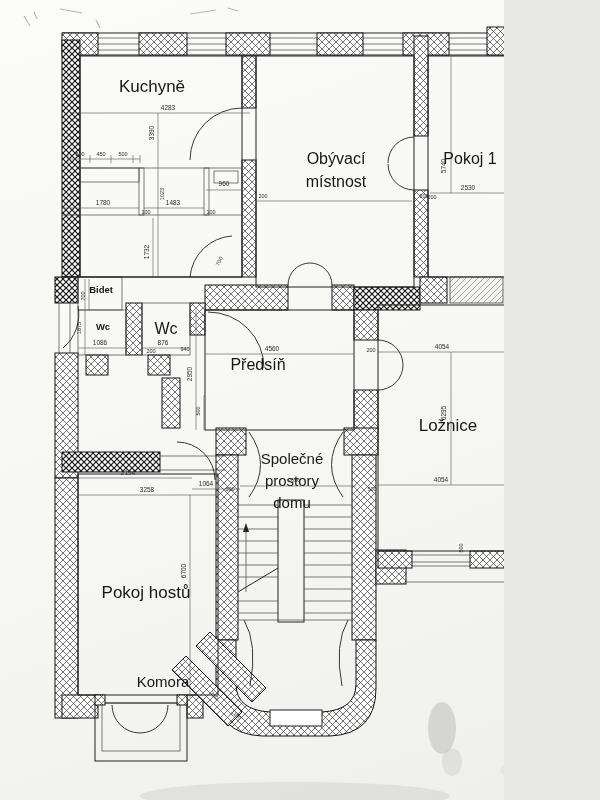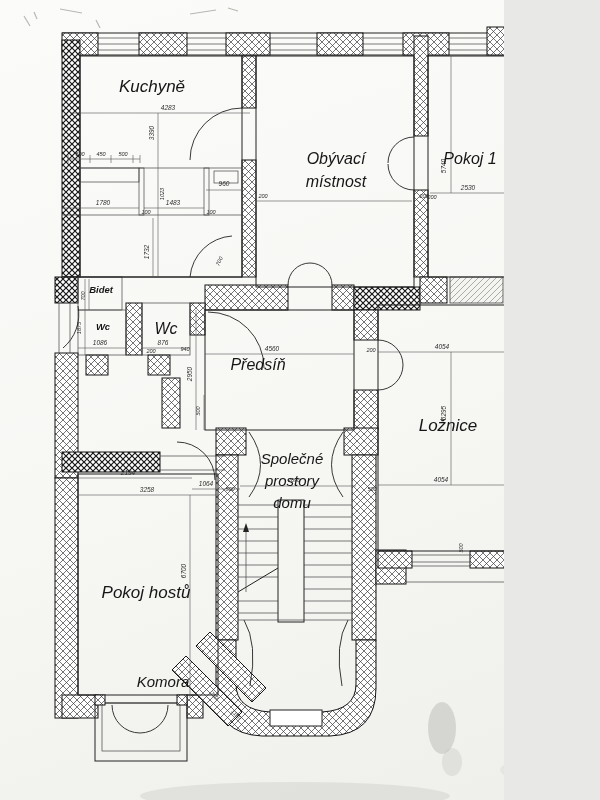--- a/index.html
+++ b/index.html
@@ -1,20 +1,19 @@
 <!DOCTYPE html>
 <html><head>
 <meta charset="utf-8">
 <style>
   html,body{margin:0;padding:0;background:#e8e8e6;}
   .page{
     position:relative;width:504px;height:800px;overflow:hidden;
     background:linear-gradient(160deg,#fbfbf9 0%,#f7f7f4 55%,#efefec 100%);
     font-family:"Liberation Sans",sans-serif;
-    font-style:italic;
   }
   svg{position:absolute;inset:0;}
   text{font-family:"Liberation Sans",sans-serif;fill:#161616;}
   .room-label{font-size:16px;}
   .room-label-lg{font-size:17px;}
   .room-label-md{font-size:15px;}
   .room-label-sm{font-size:9.5px;font-weight:bold;}
   .dim{font-size:6.5px;fill:#2c2c2c;}
   .dim-sm{font-size:5.5px;fill:#2c2c2c;}
   .thin{stroke:#222;stroke-width:1;fill:none;}

